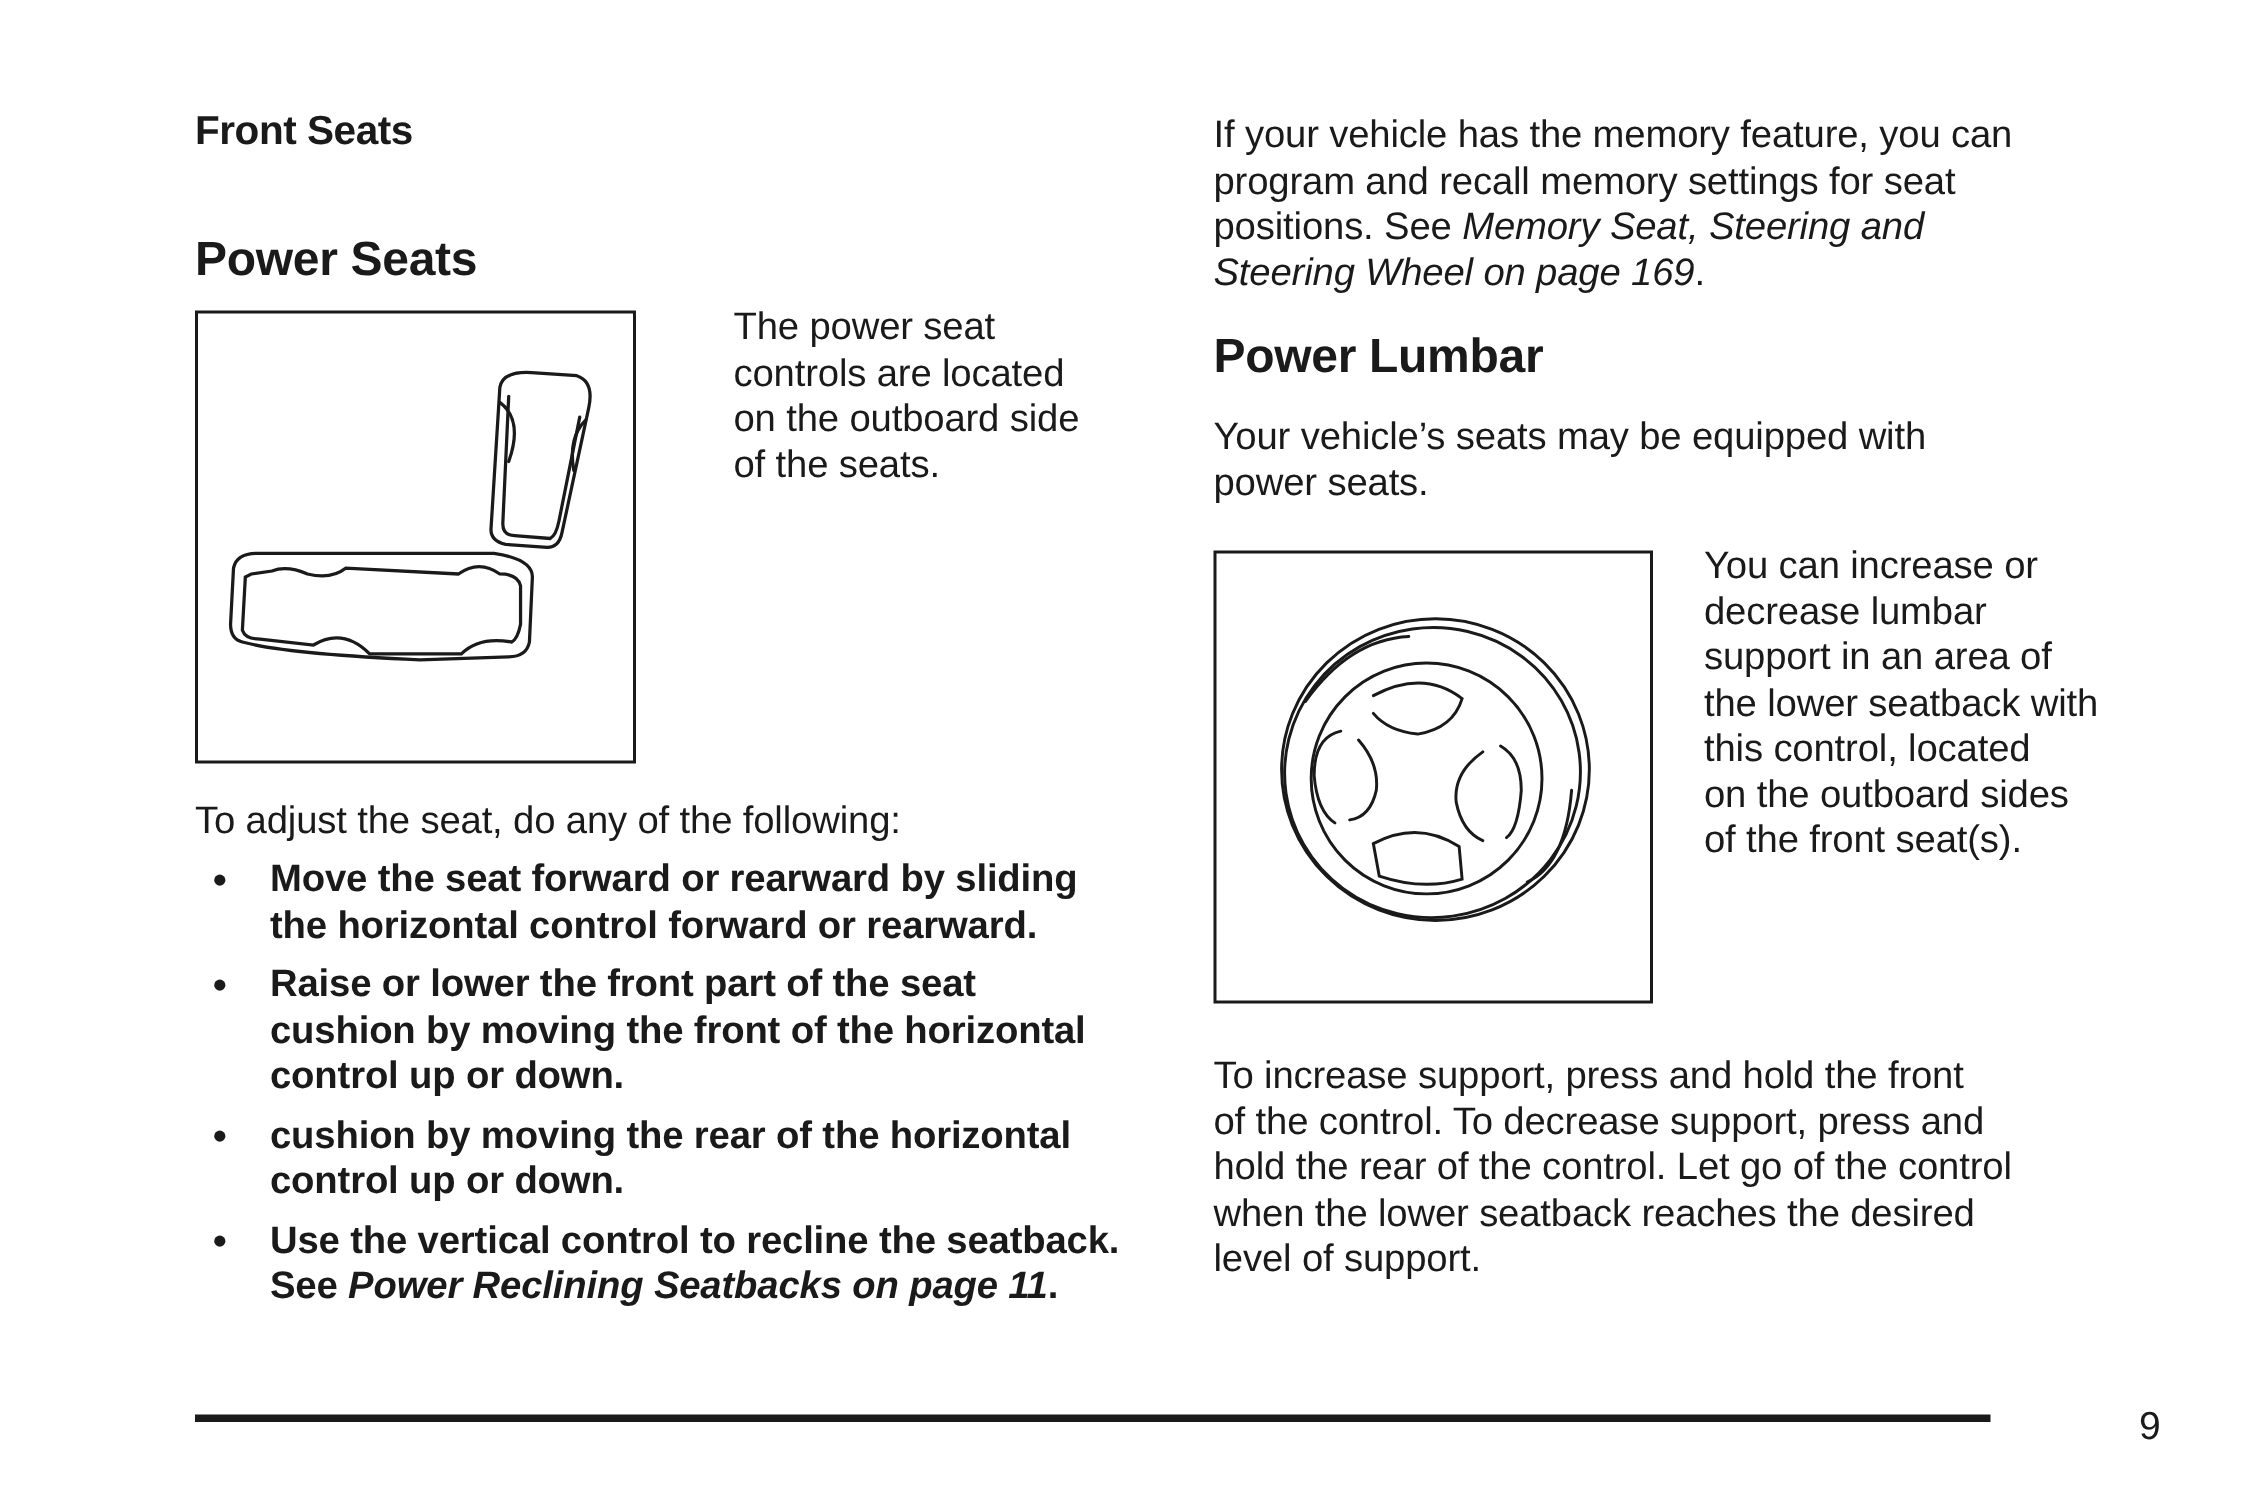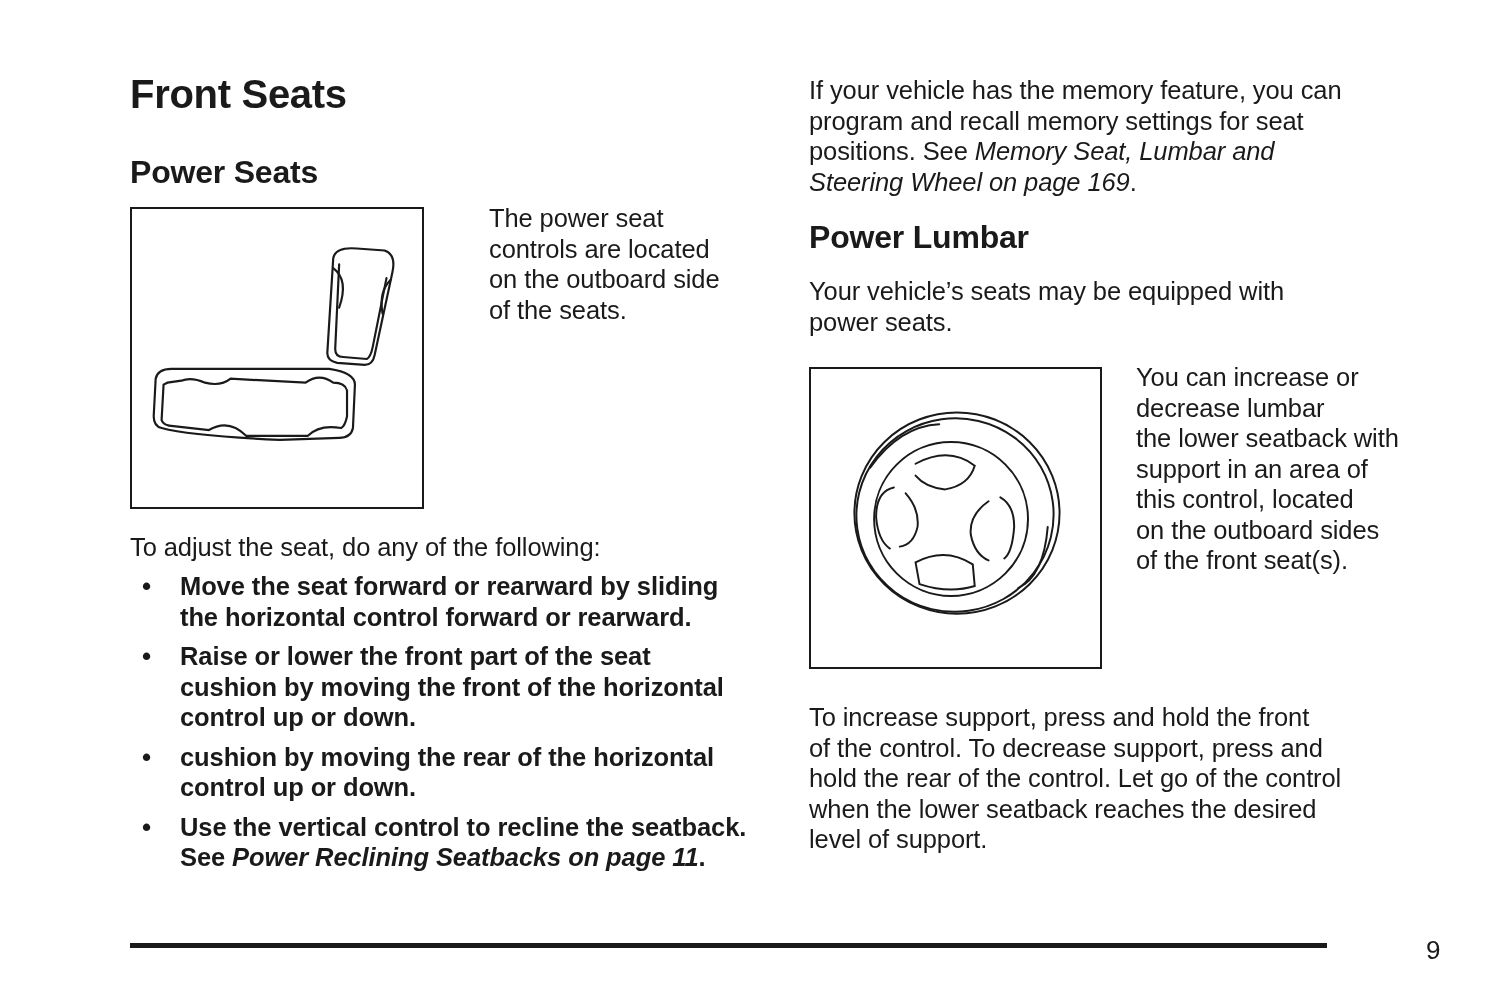--- a/index.html
+++ b/index.html
@@ -1,19 +1,19 @@
 <!DOCTYPE html>
 <html><head>
 <meta charset="utf-8">
 <style>
   html, body { margin:0; padding:0; background:#ffffff; }
   body { width:1496px; height:1000px; position:relative; overflow:hidden;
          font-family:"Liberation Sans", sans-serif; color:#1a1a1a; }
   .abs { position:absolute; }
-  h1 { margin:0; font-size:40px; font-weight:bold; letter-spacing:-0.3px; }
+  h1 { margin:0; font-size:27px; font-weight:bold; letter-spacing:-0.3px; }
   h2 { margin:0; font-size:32px; font-weight:bold; letter-spacing:-0.2px; }
   .body { font-size:25.5px; line-height:30.5px; letter-spacing:-0.1px; }
   .fig { border:2.5px solid #1a1a1a; box-sizing:border-box; background:#fff; }
   .fig svg { width:100%; height:100%; display:block; }
   ul.bullets { list-style:none; margin:0; padding:0;font-weight:bold; }
   ul.bullets li { position:relative; padding-left:50px; margin-bottom:9px; }
   ul.bullets li::before { content:"\2022"; position:absolute; left:12px; top:0; font-size:26px; }
   .rule { height:5px; background:#1a1a1a; }
   .pagenum { font-size:26px; }
   em { font-style:italic; }
@@ -62,21 +62,21 @@
   </li>
   <li>
     <div>Use the vertical control to recline the seatback.</div>
     <div><span>See </span><em>Power Reclining Seatbacks on page 11</em><span>.</span></div>
   </li>
 </ul>
 
 <div class="abs body" style="left:809px; top:75px;">
   <div>If your vehicle has the memory feature, you can</div>
   <div>program and recall memory settings for seat</div>
-  <div><span>positions. See </span><em>Memory Seat, Lumbar and</em></div>
+  <div><span>positions. See </span><em>Memory Seat, Steering and</em></div>
   <div><em>Steering Wheel on page 169</em><span>.</span></div>
 </div>
 
 <h2 class="abs" style="left:809px; top:219px;">Power Lumbar</h2>
 
 <div class="abs body" style="left:809px; top:276px;">
   <div>Your vehicle’s seats may be equipped with</div>
   <div>power seats.</div>
 </div>
 
@@ -96,22 +96,22 @@
     <path d="M96 126 Q110 142 108 160 Q104 178 90 180"></path>
 
     <path d="M180 134 Q160 148 162 168 Q166 188 180 194"></path>
     <path d="M192 130 Q206 138 206 160 Q204 186 196 192"></path>
   </svg>
 </div>
 
 <div class="abs body" style="left:1136px; top:362px;">
   <div>You can increase or</div>
   <div>decrease lumbar</div>
+  <div>support in an area of</div>
   <div>the lower seatback with</div>
-  <div>support in an area of</div>
   <div>this control, located</div>
   <div>on the outboard sides</div>
   <div>of the front seat(s).</div>
 </div>
 
 <div class="abs body" style="left:809px; top:702px;">
   <div>To increase support, press and hold the front</div>
   <div>of the control. To decrease support, press and</div>
   <div>hold the rear of the control. Let go of the control</div>
   <div>when the lower seatback reaches the desired</div>

